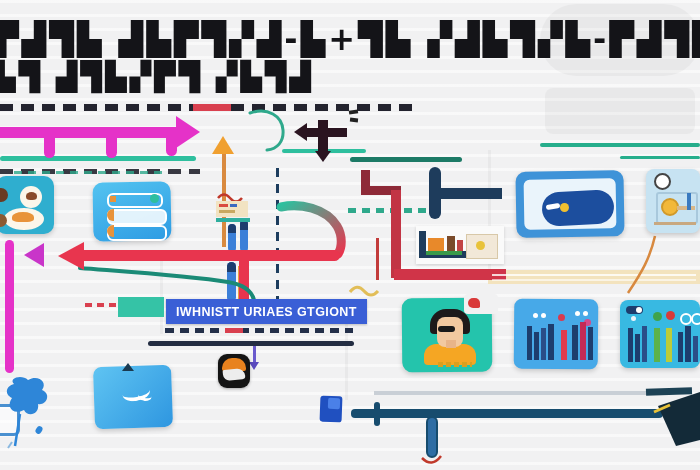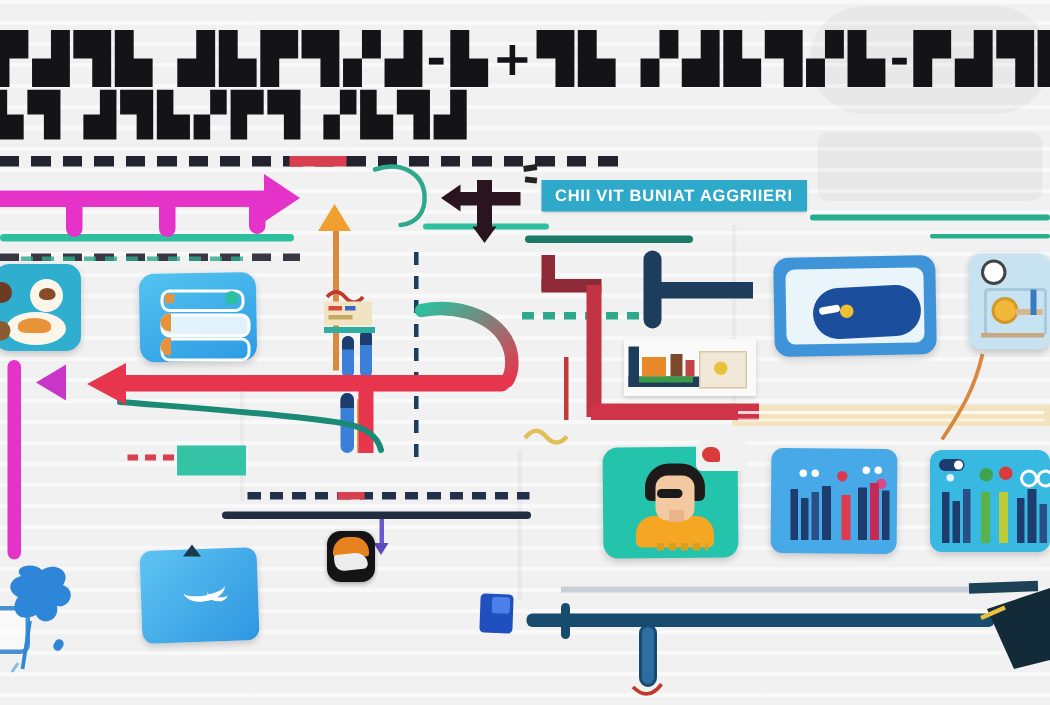--- a/index.html
+++ b/index.html
@@ -95,21 +95,20 @@
   <div class="abs" style="left:546px;top:204px;width:14px;height:5px;background:#fff;border-radius:3px;transform:rotate(-10deg);z-index:9;"></div>
 
   <div class="abs card" style="left:646px;top:169px;width:54px;height:64px;background:#C7E3F2;border-radius:8px;"></div>
   <div class="abs" style="left:654px;top:173px;width:13px;height:13px;border:2px solid #444;border-radius:50%;background:#fff;z-index:7;"></div>
   <div class="abs" style="left:656px;top:192px;width:38px;height:28px;border:2px solid #A8C8DC;border-radius:3px;z-index:7;"></div>
   <div class="abs" style="left:661px;top:198px;width:14px;height:14px;background:#F2B83A;border:2px solid #D0992A;border-radius:50%;z-index:8;"></div>
   <div class="abs" style="left:677px;top:206px;width:18px;height:4px;background:#D8B88A;z-index:8;"></div>
   <div class="abs" style="left:687px;top:193px;width:4px;height:17px;background:#3A7AC0;z-index:8;"></div>
   <div class="abs" style="left:654px;top:222px;width:42px;height:3px;background:#C8A880;z-index:7;"></div>
 
-  <div class="abs lbl" style="left:361px;top:120px;height:21px;padding:0 9px;background:#2FA9C9;font-size:11px;letter-spacing:.5px;">CHII VIT BUNIAT AGGRIIERI</div>
 
   <div class="abs card" style="left:-4px;top:176px;width:58px;height:58px;background:#2FAECF;"></div>
   <div class="abs" style="left:20px;top:186px;width:22px;height:22px;background:#FCF6EA;border-radius:50%;z-index:7;"></div>
   <div class="abs" style="left:26px;top:192px;width:11px;height:8px;background:#8A4A2A;border-radius:50% 50% 40% 40%;z-index:8;"></div>
   <div class="abs" style="left:4px;top:208px;width:40px;height:22px;background:#FCF6EA;border-radius:50%;z-index:7;"></div>
   <div class="abs" style="left:12px;top:212px;width:22px;height:10px;background:#E8933A;border-radius:50% 50% 30% 30%;z-index:8;"></div>
   <div class="abs" style="left:-6px;top:188px;width:14px;height:14px;background:#6A3A22;border-radius:50%;z-index:8;"></div>
   <div class="abs" style="left:-6px;top:214px;width:13px;height:13px;background:#8A5A32;border-radius:50%;z-index:8;"></div>
 
   <div class="abs card" style="left:93px;top:182px;width:78px;height:59px;background:linear-gradient(160deg,#53C3F0,#2D9BE3);transform:rotate(-1deg);"></div>
@@ -136,20 +135,21 @@
   <div class="abs" style="left:227px;top:262px;width:9px;height:10px;background:#1D3D6E;border-radius:5px 5px 0 0;z-index:5;"></div>
   <div class="abs" style="left:238px;top:266px;width:6px;height:36px;background:#E8A23F;z-index:4;"></div>
 
   <div class="abs" style="left:216px;top:201px;width:32px;height:16px;background:#F2E3C2;z-index:6;"></div>
   <div class="abs" style="left:219px;top:204px;width:9px;height:3px;background:#D94A3F;z-index:7;"></div>
   <div class="abs" style="left:230px;top:204px;width:7px;height:3px;background:#3A6AC0;z-index:7;"></div>
   <div class="abs" style="left:219px;top:210px;width:16px;height:3px;background:#C8A860;z-index:7;"></div>
   <div class="abs" style="left:216px;top:218px;width:34px;height:4px;background:#2EAE9E;z-index:6;"></div>
 
   <div class="abs" style="left:118px;top:297px;width:46px;height:20px;background:#35C3A6;z-index:7;"></div>
+  <div class="abs lbl" style="left:166px;top:299px;height:25px;padding:0 10px;background:#3A5FD6;font-size:12.5px;letter-spacing:.4px;">IWHNISTT URIAES GTGIONT</div>
 
   <div class="abs" style="left:148px;top:341px;width:206px;height:5px;background:#232D42;border-radius:3px;z-index:4;"></div>
   <div class="abs" style="left:253px;top:346px;width:3px;height:17px;background:#6A5ACD;z-index:4;"></div>
   <div class="abs" style="left:249px;top:362px;width:0;height:0;border-top:8px solid #5A4ABD;border-left:5px solid rgba(0,0,0,0);border-right:5px solid rgba(0,0,0,0);z-index:4;"></div>
 
   <div class="abs" style="left:218px;top:354px;width:32px;height:34px;background:#141414;border-radius:9px;z-index:6;box-shadow:0 1px 3px rgba(0,0,0,.3);"></div>
   <div class="abs" style="left:222px;top:358px;width:24px;height:13px;background:#E8821E;border-radius:10px 10px 2px 2px;z-index:7;"></div>
   <div class="abs" style="left:223px;top:369px;width:22px;height:11px;background:#EDEDED;border-radius:2px 10px 4px 8px;transform:rotate(-6deg);z-index:7;"></div>
 
   <div class="abs" style="left:320px;top:396px;width:22px;height:26px;background:#2050C0;border-radius:3px;transform:rotate(2deg);z-index:8;"></div>

